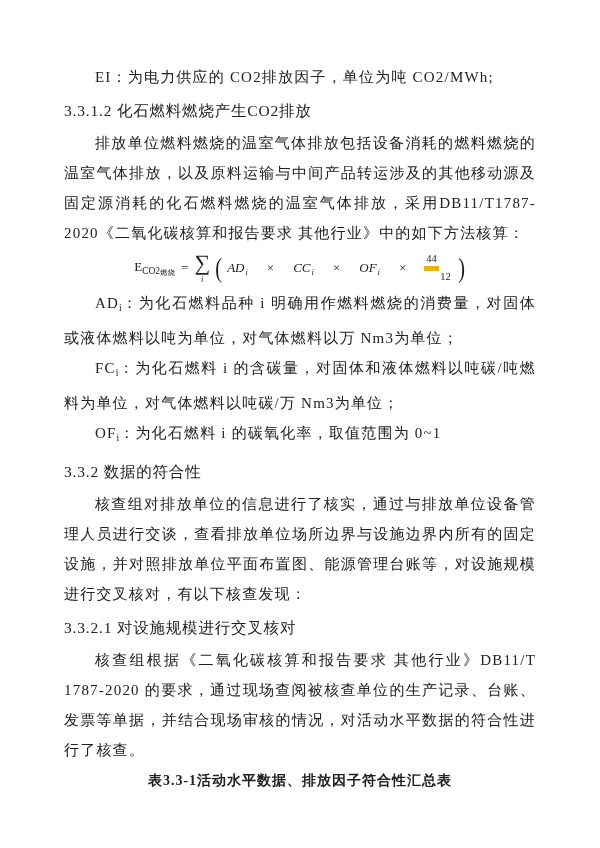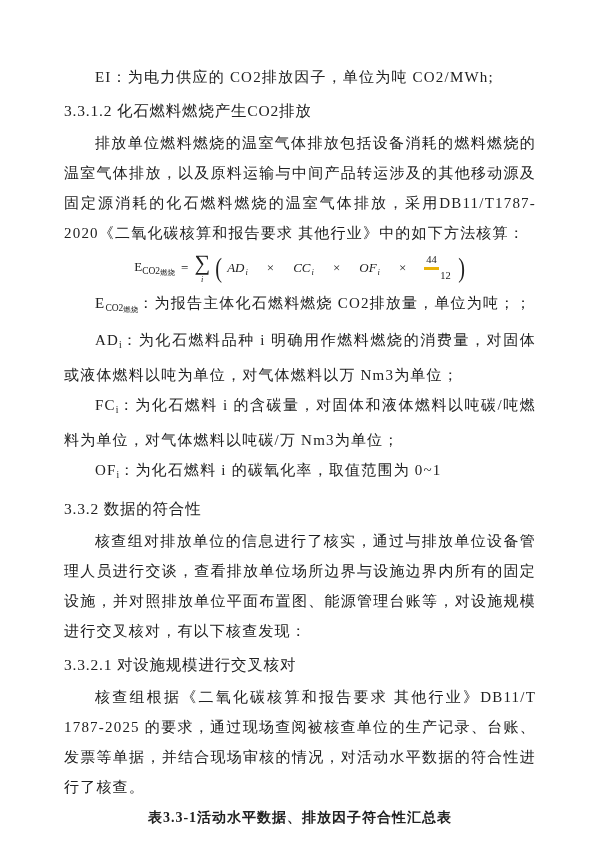--- a/index.html
+++ b/index.html
@@ -73,21 +73,21 @@
   .fgroup { display: inline-flex; align-items: center; gap: 19px; white-space: nowrap; }
   .fvar { font-style: italic; }
   .fsub { font-size: 8.5px; font-style: italic; vertical-align: -3px; margin-left: 1px; }
   .frac {
     display: inline-flex;
     flex-direction: column;
     align-items: center;
     font-size: 10.5px;
     line-height: 1.15;
   }
-  .frac .num { border-bottom: 3px solid #eab308; padding: 0 2px; }
+  .frac .num { border-bottom: 5px solid #eab308; padding: 0 2px; }
   .frac .den { padding: 0 2px; margin-left: 28px; }
   
   .caption {
     text-align: center;
     text-indent: 0;
     font-weight: 700;
     font-size: 14px;
     letter-spacing: 1px;
     margin-top: 1px;
   }
@@ -120,32 +120,31 @@
         <span><span class="fvar">OF</span><span class="fsub">i</span></span>
         <span>×</span>
       </span>
     <span class="frac">
         <span class="num">44</span>
         <span class="den">12</span>
       </span>
     <span class="paren">)</span>
   </div>
 
-  <p class="indent"><span class="term"><span>E</span><span class="sub">CO2</span><span class="subsub">燃烧</span></span><span>：为报告主体化石燃料燃烧 CO2排放量，单位为吨；；</span></p>
 
   <p class="indent"><span class="term"><span>AD</span><span class="sub">i</span></span><span>：为化石燃料品种 i 明确用作燃料燃烧的消费量，对固体或液体燃料以吨为单位，对气体燃料以万 Nm3为单位；</span></p>
 
   <p class="indent"><span class="term"><span>FC</span><span class="sub">i</span></span><span>：为化石燃料 i 的含碳量，对固体和液体燃料以吨碳/吨燃料为单位，对气体燃料以吨碳/万 Nm3为单位；</span></p>
 
   <p class="indent"><span class="term"><span>OF</span><span class="sub">i</span></span><span>：为化石燃料 i 的碳氧化率，取值范围为 0~1</span></p>
 
   <h3>3.3.2 数据的符合性</h3>
 
   <p class="indent">核查组对排放单位的信息进行了核实，通过与排放单位设备管理人员进行交谈，查看排放单位场所边界与设施边界内所有的固定设施，并对照排放单位平面布置图、能源管理台账等，对设施规模进行交叉核对，有以下核查发现：</p>
 
   <h3>3.3.2.1 对设施规模进行交叉核对</h3>
 
-  <p class="indent">核查组根据《二氧化碳核算和报告要求 其他行业》DB11/T 1787-2025 的要求，通过现场查阅被核查单位的生产记录、台账、发票等单据，并结合现场审核的情况，对活动水平数据的符合性进行了核查。</p>
+  <p class="indent">核查组根据《二氧化碳核算和报告要求 其他行业》DB11/T 1787-2020 的要求，通过现场查阅被核查单位的生产记录、台账、发票等单据，并结合现场审核的情况，对活动水平数据的符合性进行了核查。</p>
 
 
   <p class="caption">表3.3-1活动水平数据、排放因子符合性汇总表</p>
 
 </div>
 
 </body></html>

